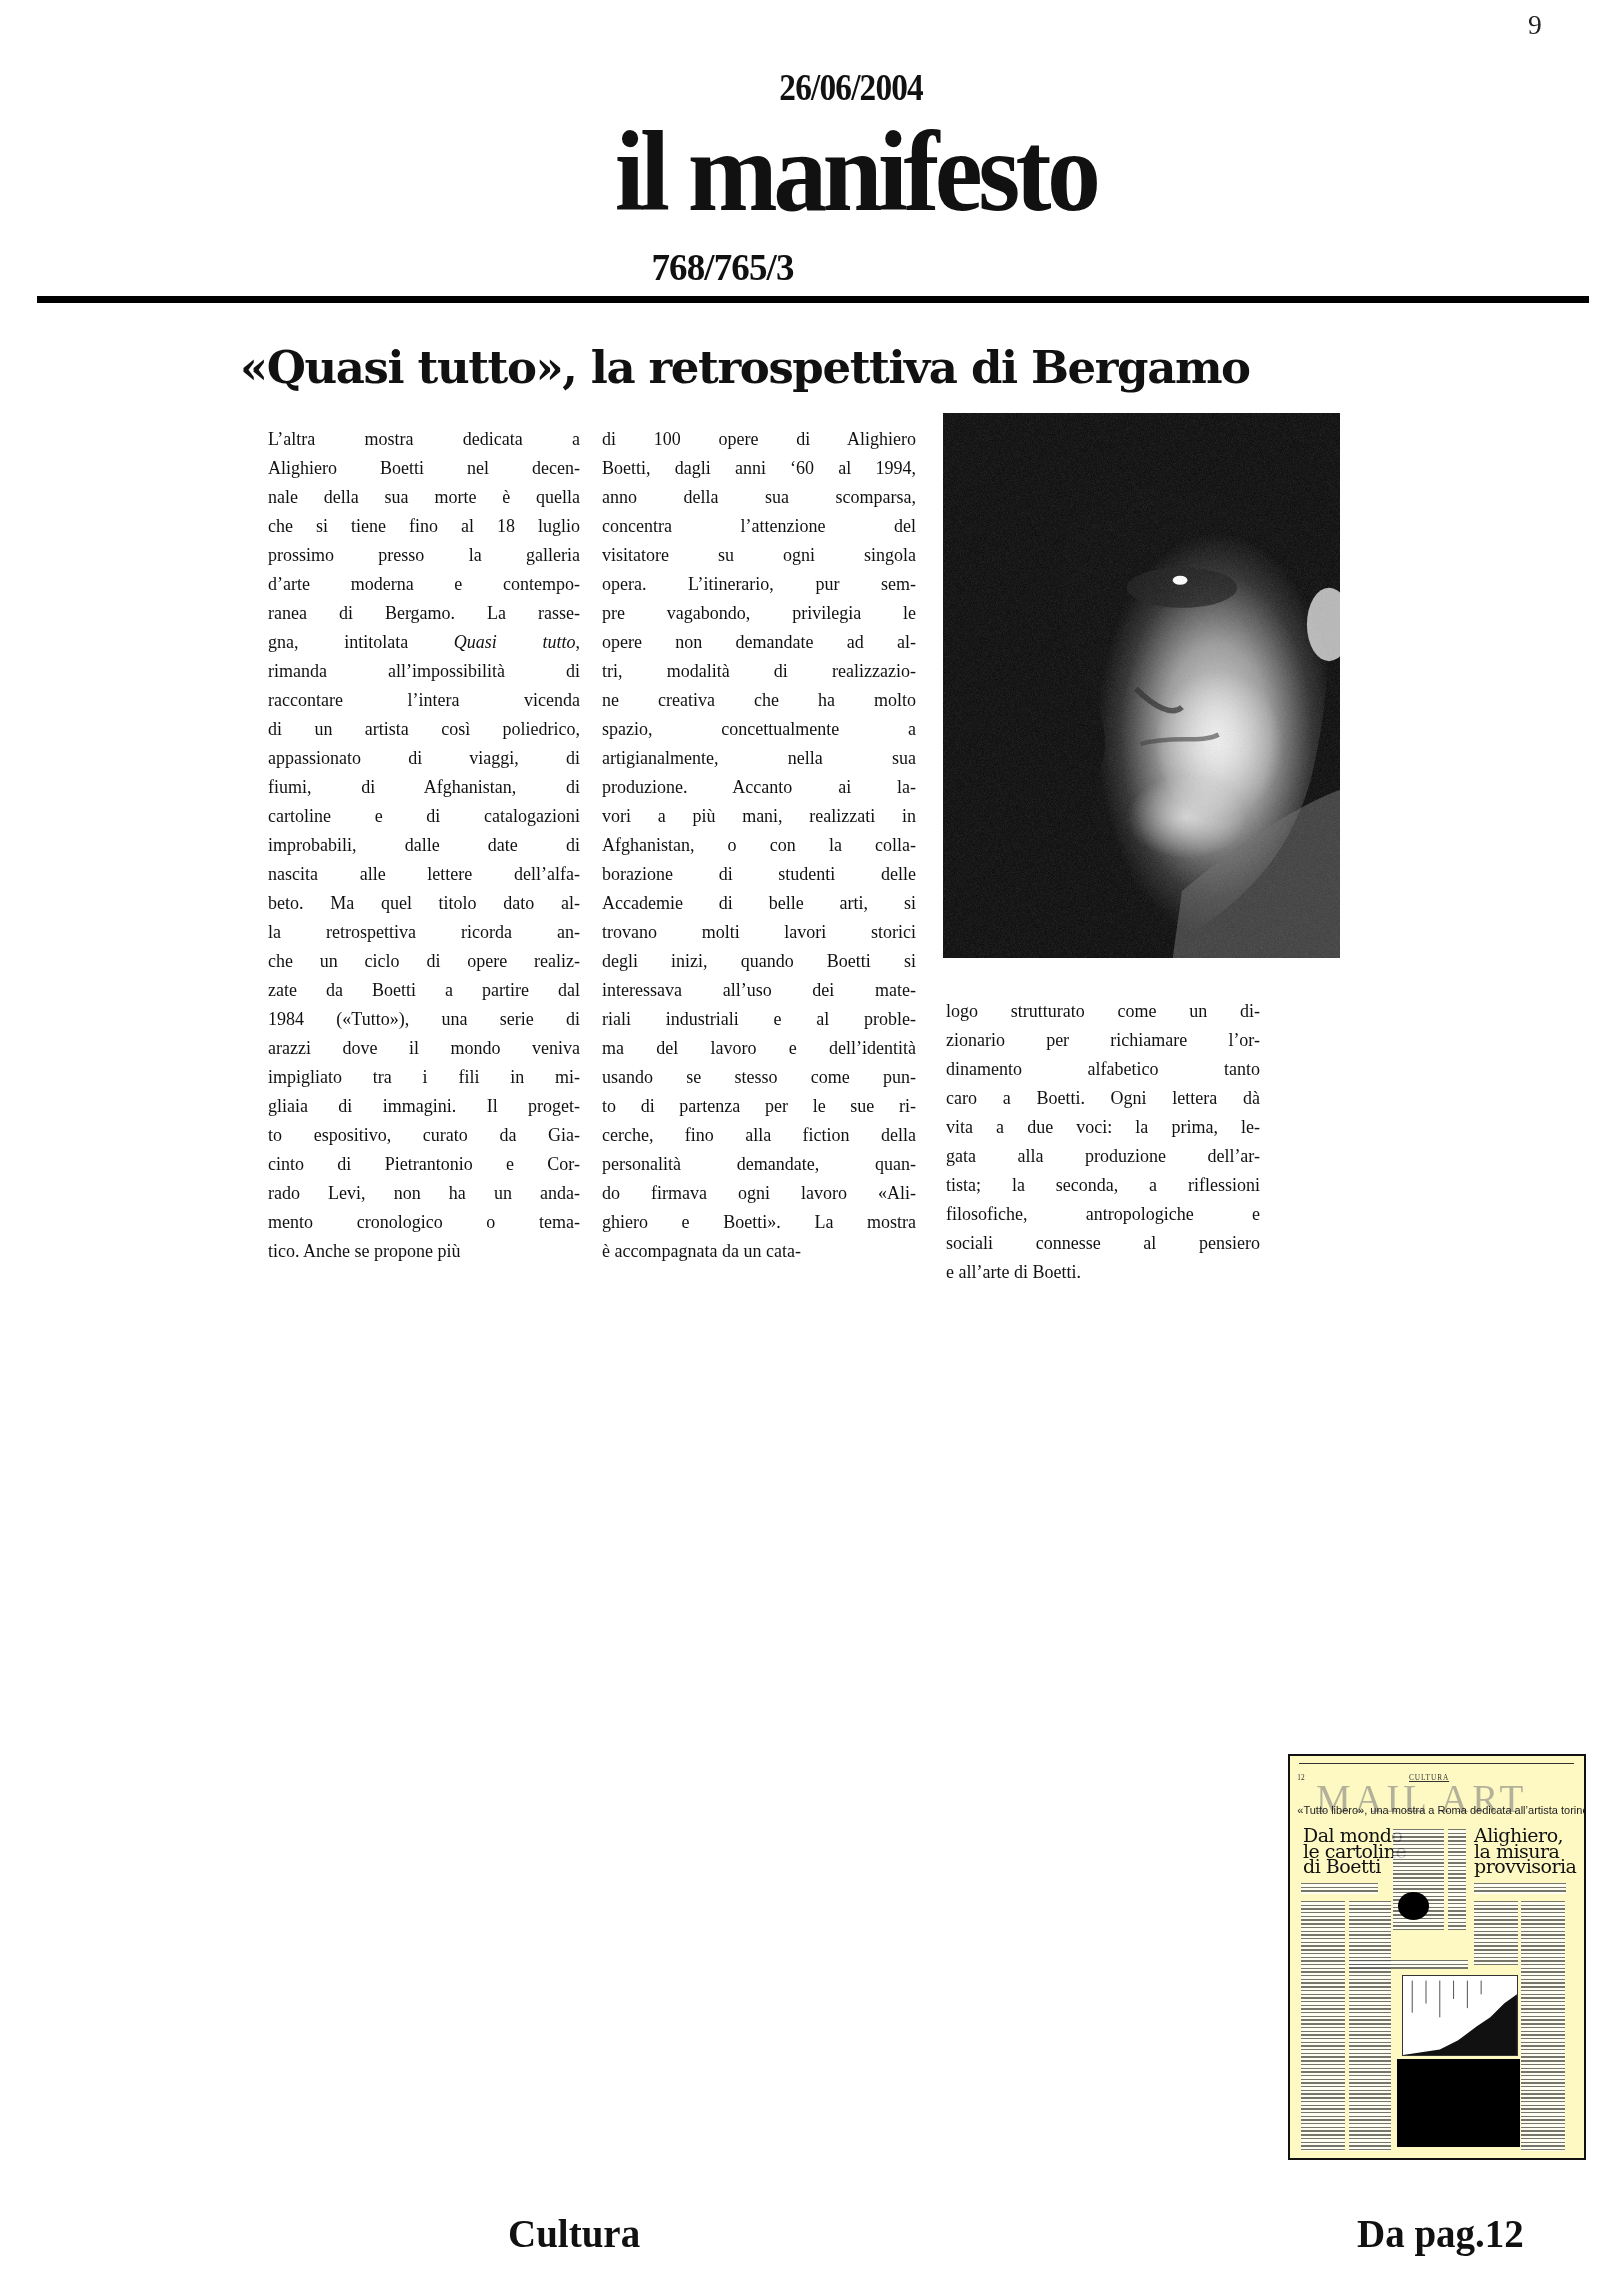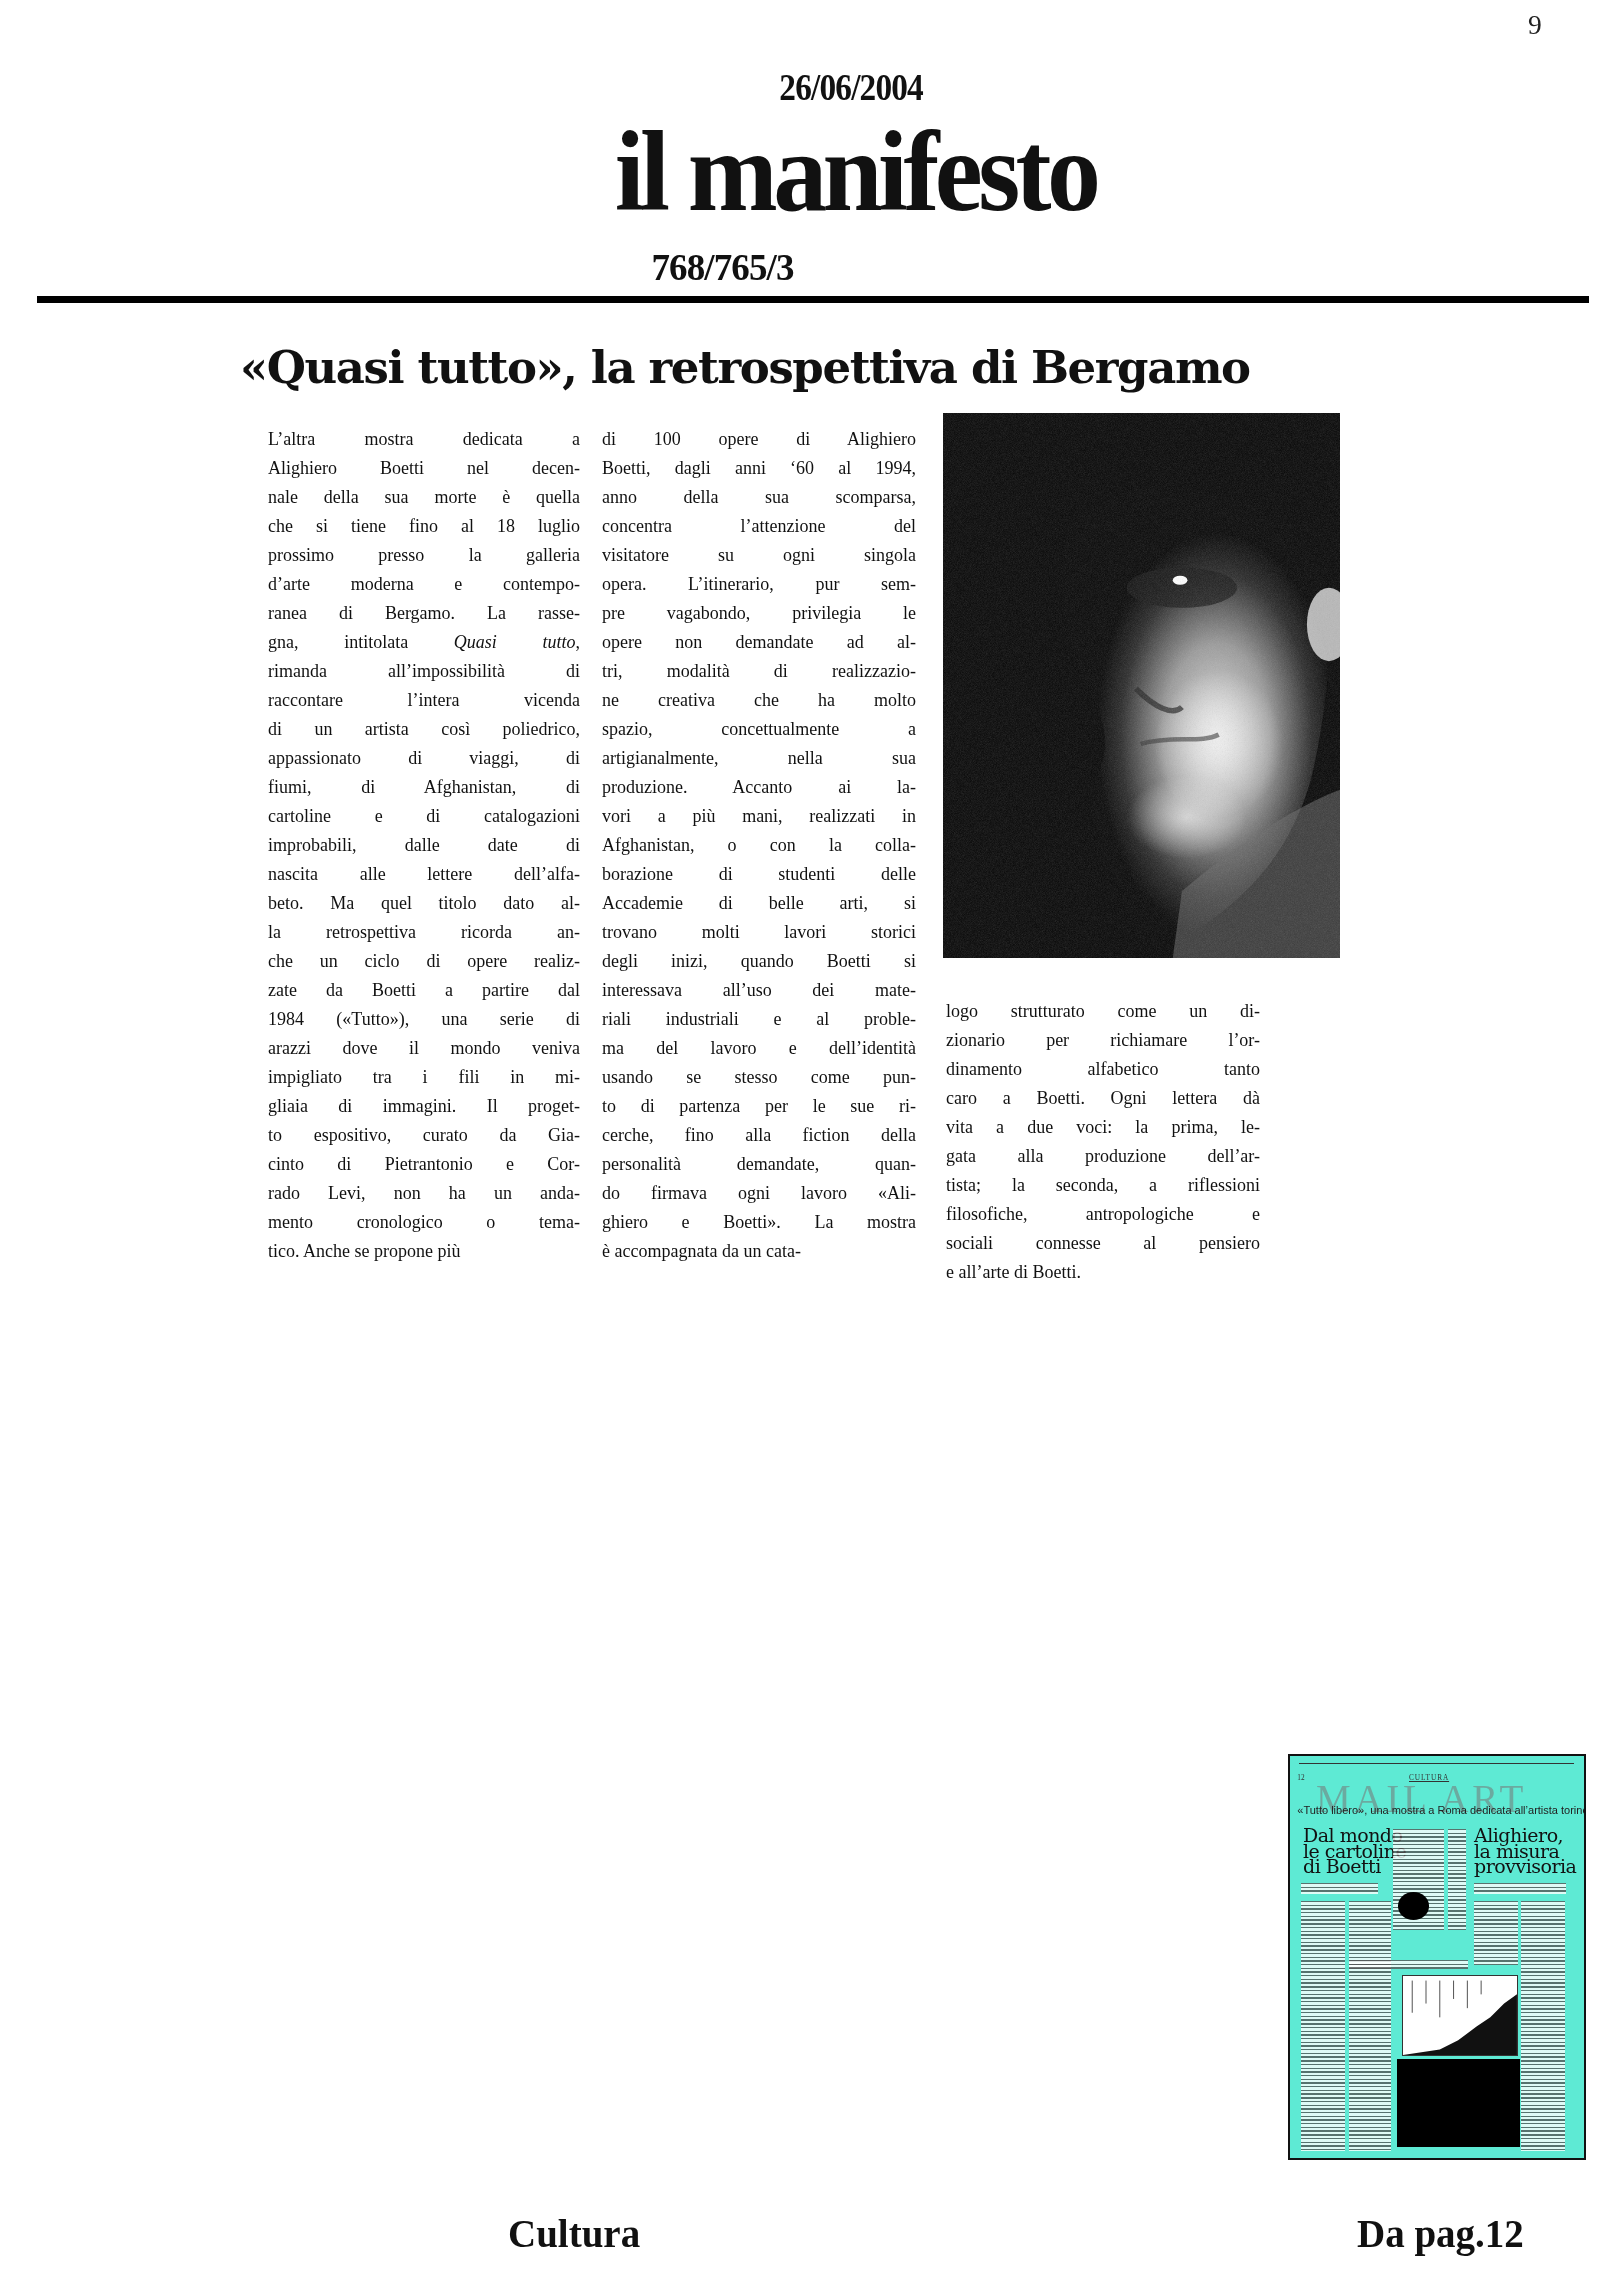--- a/index.html
+++ b/index.html
@@ -11,21 +11,21 @@
   .code { left: 0; width: 1344px; top: 246px; text-align: center; font-family: "Liberation Serif", serif; font-weight: bold; font-size: 37px; letter-spacing: -0.9px; padding-left: 101px; box-sizing: border-box; }
   .rule { left: 37px; width: 1552px; top: 296px; height: 7.3px; background: #000; }
   .headline { left: 225px; width: 1056px; top: 338px; font-family: "DejaVu Serif", serif; font-weight: bold; font-size: 45px; line-height: 59px; letter-spacing: -1.4px; white-space: nowrap; margin-left: 15px; }
   .col { font-family: "Liberation Serif", serif; font-size: 18px; line-height: 29px; text-align: justify; color: #111; }
   .col .line { display: block; text-align: justify; text-align-last: justify; height: 29px; white-space: nowrap; }
   .col .line.last { text-align-last: left; }
   .col1 { left: 268px; top: 425px; width: 312px; }
   .col2 { left: 602px; top: 425px; width: 314px; }
   .col3 { left: 946px; top: 997px; width: 314px; }
   .photo { left: 943px; top: 413px; width: 397px; height: 545px; background: #050505; overflow: hidden; }
-  .thumb { left: 1288px; top: 1754px; width: 298px; height: 406px; border: 2.8px solid #111; background: #5eead4; overflow: hidden; box-sizing: border-box; }
+  .thumb { left: 1288px; top: 1754px; width: 298px; height: 406px; border: 2.8px solid #111; background: #fef9c3; overflow: hidden; box-sizing: border-box; }
   .thumb-inner { position: relative; width: 100%; height: 100%; }
   .thumb .t-head { position: absolute; font-family: "DejaVu Serif", serif; font-size: 19px; line-height: 15.6px; color: #111; letter-spacing: -0.5px; }
   .thumb .t-small { position: absolute; font-family: "Liberation Serif", serif; font-size: 7.3px; color: #333; }
   .thumb .t-kicker { position: absolute; font-family: Liberation Sans, sans-serif; font-size: 11px; color: #222; white-space: nowrap; }
   .thumb .t-masthead { position: absolute; font-family: "Liberation Serif", serif; font-size: 39px; color: #777; letter-spacing: 3.7px; opacity: 0.55; }
   .thumb .textblock { position: absolute; background: repeating-linear-gradient(180deg, #555 0 1.4px, #fff 1.4px 3.7px); opacity: 0.8; }
   .thumb .black { position: absolute; background: #000; }
   .thumb .chart { position: absolute; border: 0.9px solid #333; background: #fff; }
   .footer-section { left: 508px; top: 2211px; font-family: "Liberation Serif", serif; font-weight: bold; font-size: 39px; }
   .footer-page { left: 1357px; top: 2211px; font-family: "Liberation Serif", serif; font-weight: bold; font-size: 39px; }

